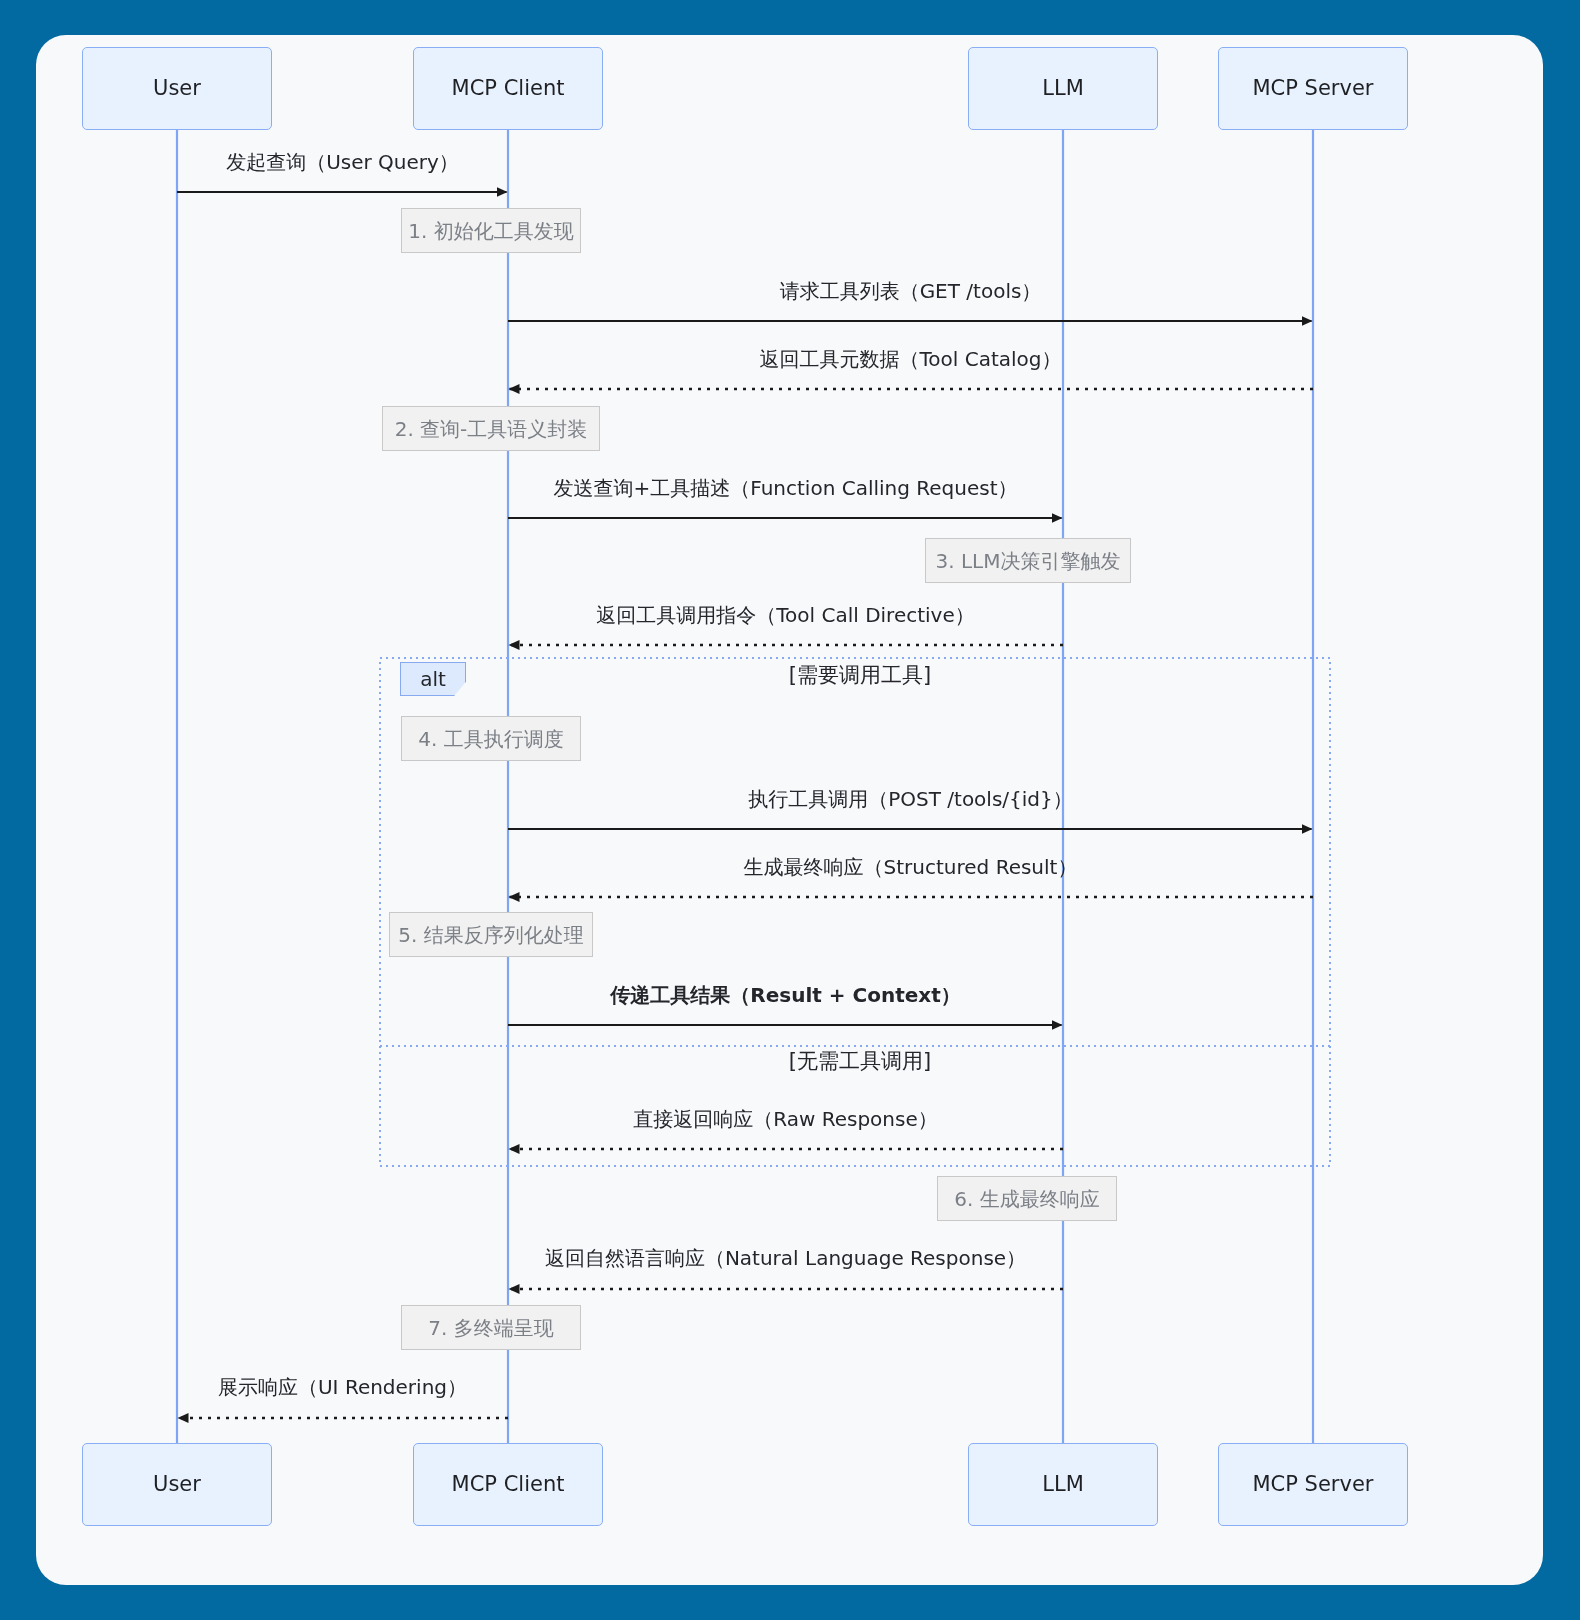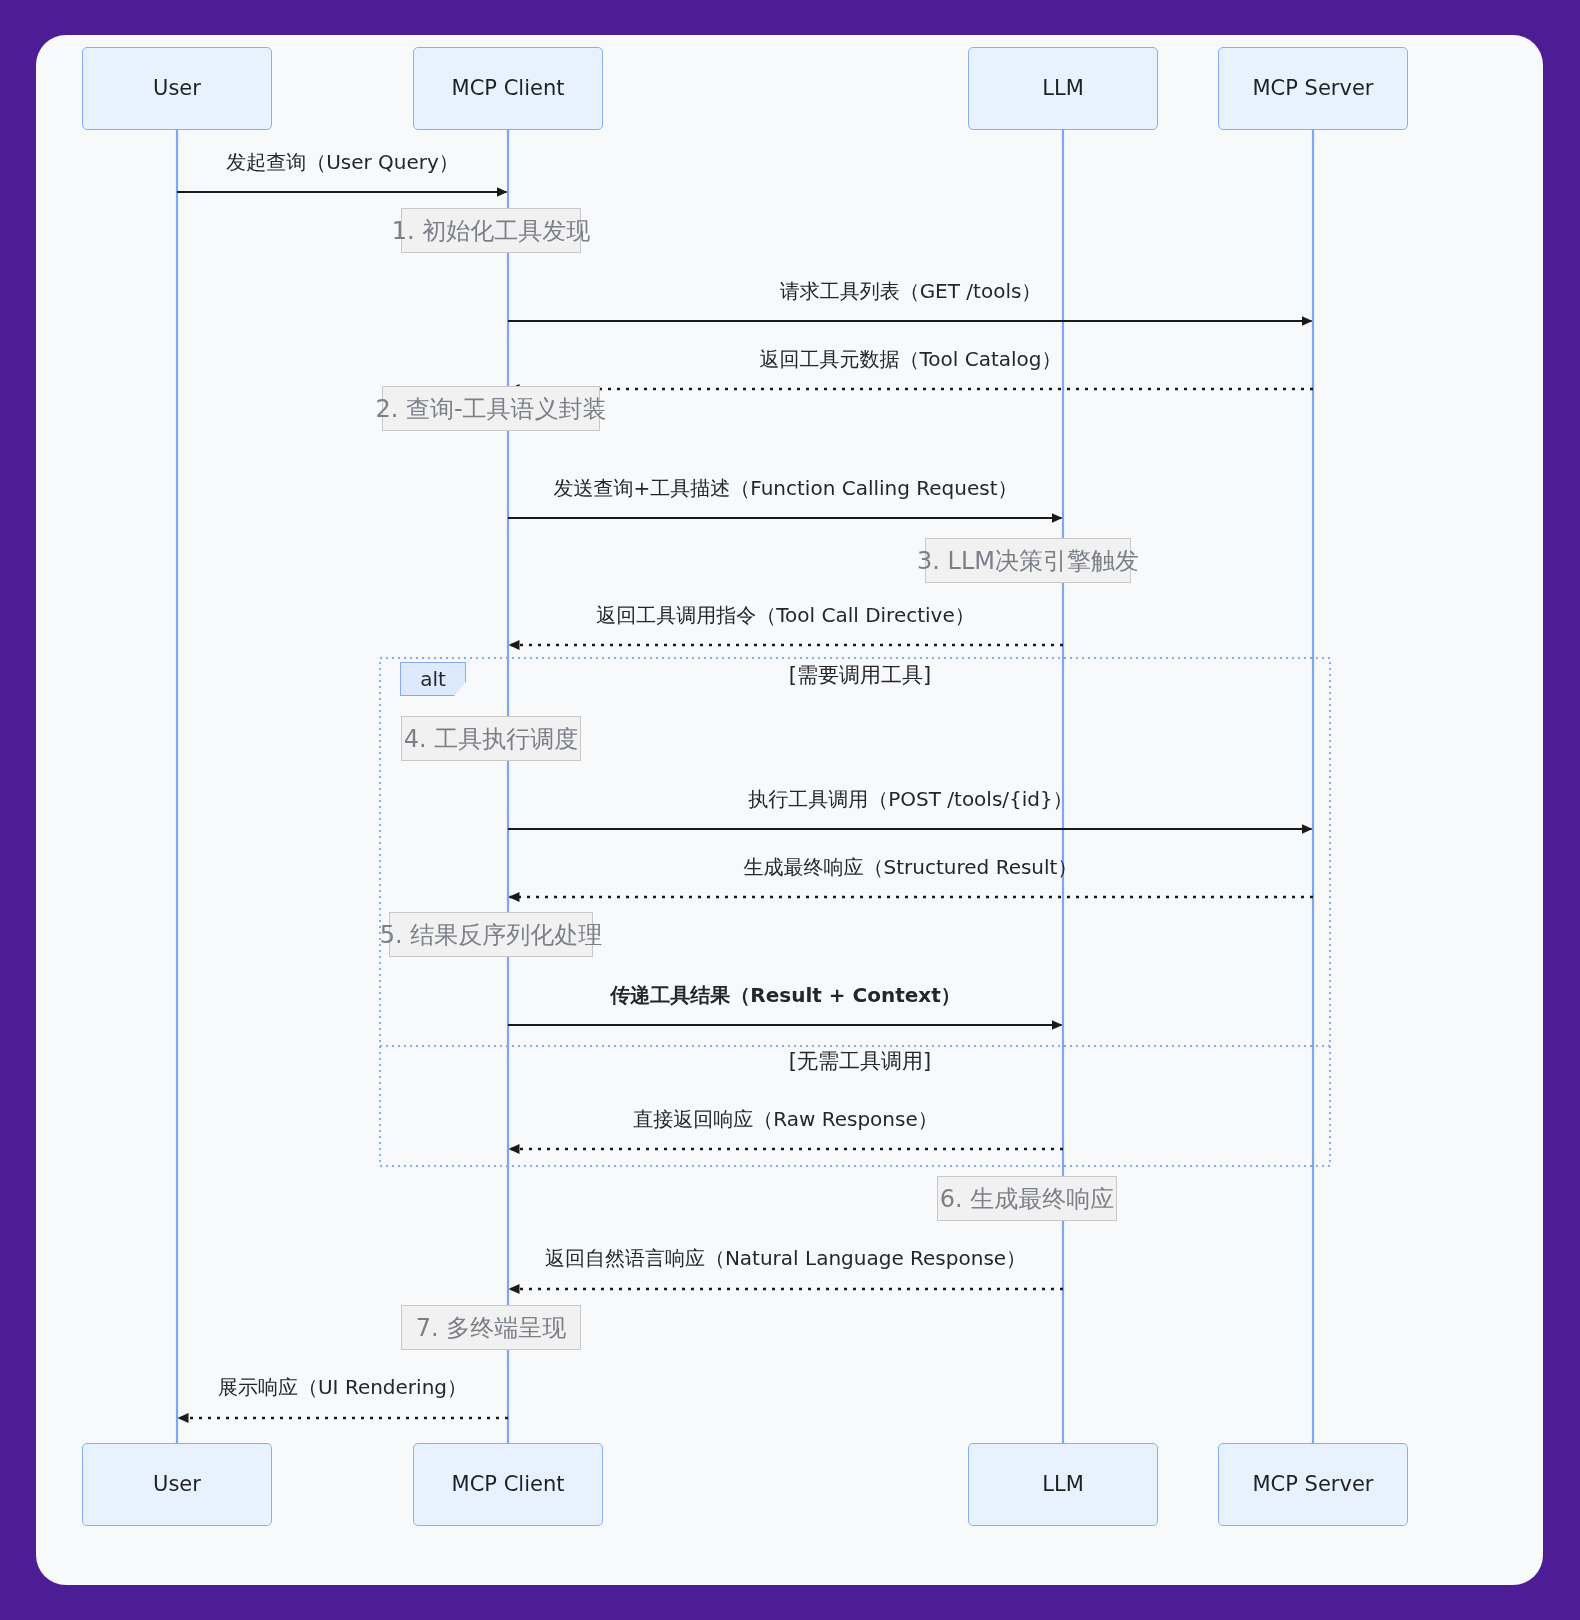--- a/index.html
+++ b/index.html
@@ -10,21 +10,21 @@
   body {
     width: 1580px;
     height: 1620px;
     font-family: "DejaVu Sans", "Liberation Sans", sans-serif;
     overflow: hidden;
   }
   #stage {
     position: relative;
     width: 1580px;
     height: 1620px;
-    background: #4c1d95;
+    background: #0369a1;
   }
   #canvas {
     position: absolute;
     left: 36px;
     top: 35px;
     width: 1507px;
     height: 1550px;
     background: #f8f9fb;
     border-radius: 30px;
     overflow: hidden;
@@ -66,21 +66,21 @@
     position: absolute;
     background: #f1f1f1;
     border: 1px solid #c8c8c8;
     box-sizing: border-box;
     display: flex;
     align-items: center;
     justify-content: center;
     padding: 0 14px;
   }
   .note span {
-    font-size: 24px;
+    font-size: 20px;
     color: #7b7f86;
     white-space: nowrap;
     line-height: 1;
   }
   .alt-tag {
     position: absolute;
     background: #ddeafd;
     border: 1.5px solid #86a9f0;
     box-sizing: border-box;
     display: flex;
@@ -178,21 +178,21 @@
         <div class="msg-label" style="left: 874.5px; top: 822px;">生成最终响应（Structured Result）</div>
         <div class="msg-label" style="left: 749.5px; top: 950px; font-weight: bold;">传递工具结果（Result + Context）</div>
         <div class="msg-label" style="left: 749.5px; top: 1074px;">直接返回响应（Raw Response）</div>
         <div class="msg-label" style="left: 749.5px; top: 1213px;">返回自然语言响应（Natural Language Response）</div>
         <div class="msg-label" style="left: 306.5px; top: 1342px;">展示响应（UI Rendering）</div>
       </div>
     <div id="notes-layer">
         <div class="note" style="left: 365px; top: 173px; width: 180px; height: 45px;">
           <span>1. 初始化工具发现</span>
         </div>
-        <div class="note" style="left: 346px; top: 351px; width: 218px; height: 45px;">
+        <div class="note" style="left: 346px; top: 371px; width: 218px; height: 45px;">
           <span>2. 查询-工具语义封装</span>
         </div>
         <div class="note" style="left: 889px; top: 503px; width: 206px; height: 45px;">
           <span>3. LLM决策引擎触发</span>
         </div>
         <div class="note" style="left: 365px; top: 681px; width: 180px; height: 45px;">
           <span>4. 工具执行调度</span>
         </div>
         <div class="note" style="left: 353px; top: 877px; width: 204px; height: 45px;">
           <span>5. 结果反序列化处理</span>

